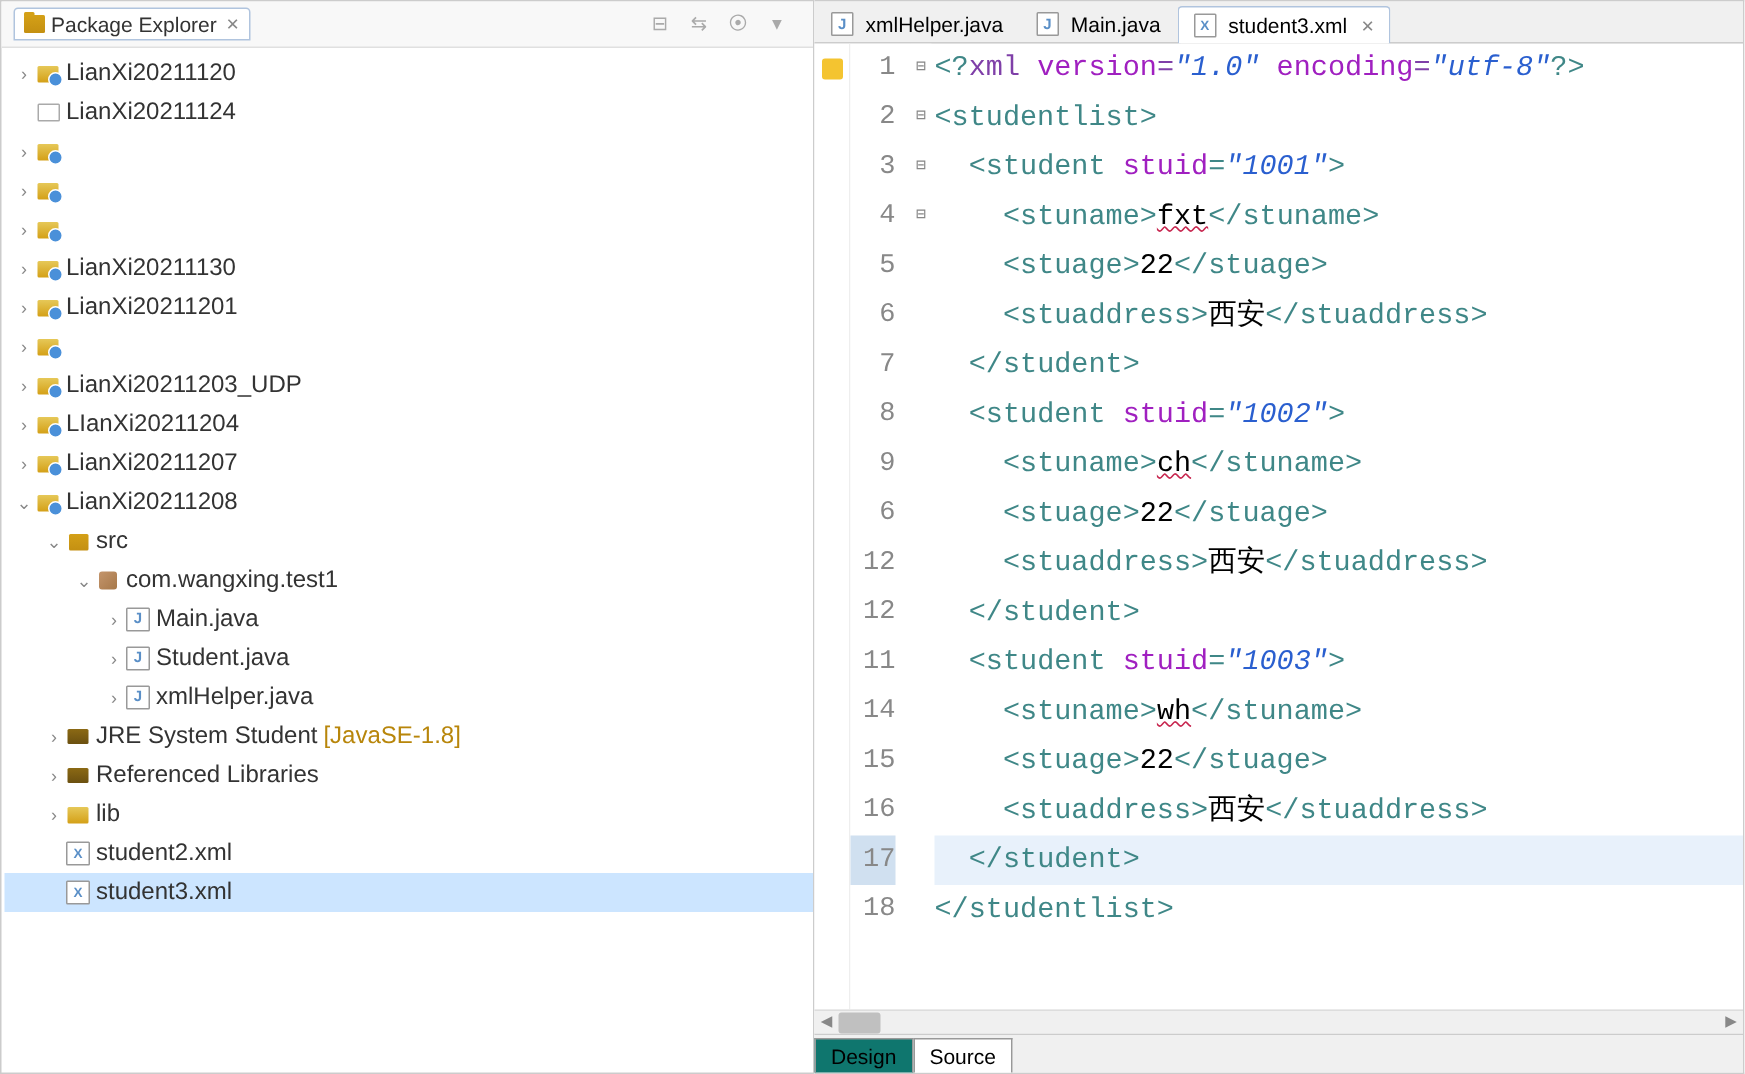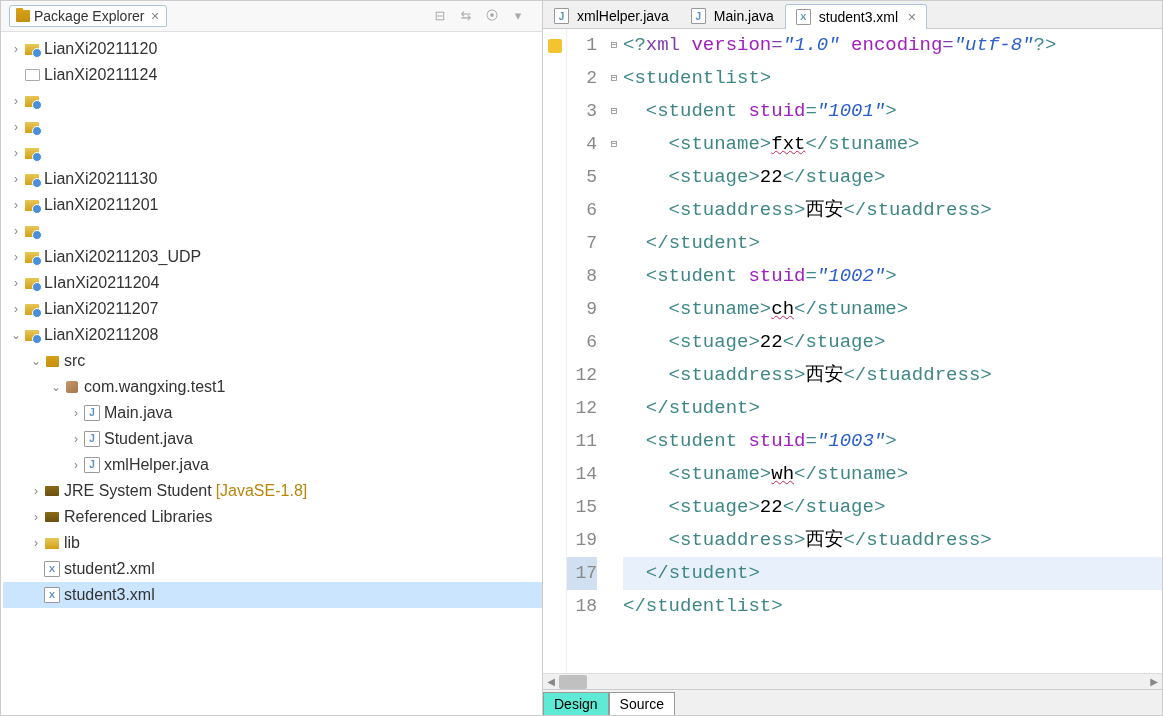--- a/index.html
+++ b/index.html
@@ -46,21 +46,21 @@
 .code-content { flex: 1; white-space: pre; overflow-x: auto; padding-left: 2px; }
 .code-line { height: 33px; }
 .code-line.highlighted { background: #e8f1fb; }
 .t-teal { color: #3f8787; }
 .t-purple { color: #7f3fa8; }
 .t-attr { color: #a020c0; }
 .t-str { color: #2a5fcf; font-style: italic; }
 .t-text { color: #000; }
 .wavy { text-decoration: underline wavy #c7254e; text-decoration-thickness: 1px; }
 .bottom-tabs { display: flex; border-top: 1px solid #ccc; background: #f0f0f0; font-size: 14px; }
-.bottom-tab { padding: 3px 10px; border: 1px solid #999; border-bottom: none; background: #5eead4; cursor: pointer; margin-top:2px; }
+.bottom-tab { padding: 3px 10px; border: 1px solid #999; border-bottom: none; background: #0f766e; cursor: pointer; margin-top:2px; }
 .bottom-tab.active { background: #fff; }
 .hscroll { height: 16px; background: #f0f0f0; border-top: 1px solid #ddd; position: relative;}
 .hscroll-track { position: absolute; left: 16px; right: 16px; height: 100%; }
 .hscroll-thumb { position: absolute; left: 0; width: 28px; height: 14px; top:1px; background: #c0c0c0; border-radius: 2px; }
 .hscroll-arrow { position:absolute; width:14px; height:14px; top:1px; color:#888; font-size:10px; text-align:center; line-height:14px;}
 .hscroll-arrow.left { left:1px; } .hscroll-arrow.right { right:1px; }
 .tree-scroll::-webkit-scrollbar { width: 18px; }
 .tree-scroll::-webkit-scrollbar-track { background: #f0f0f0; }
 .tree-scroll::-webkit-scrollbar-thumb { background: #c0c0c0; border-radius: 2px; border: 3px solid #f0f0f0; }
 .ln-highlight { background: #d0e0f0; }
@@ -244,21 +244,21 @@
           <div>6</div>
           <div>7</div>
           <div>8</div>
           <div>9</div>
           <div>6</div>
           <div>12</div>
           <div>12</div>
           <div>11</div>
           <div>14</div>
           <div>15</div>
-          <div>19</div>
+          <div>16</div>
           <div class="ln-highlight">17</div>
           <div>18</div>
         </div>
       <div class="fold-gutter" id="foldgutter">
           <div class="fold-marker"></div>
           <div class="fold-marker">⊟</div>
           <div class="fold-marker">⊟</div>
           <div class="fold-marker"></div>
           <div class="fold-marker"></div>
           <div class="fold-marker"></div>

